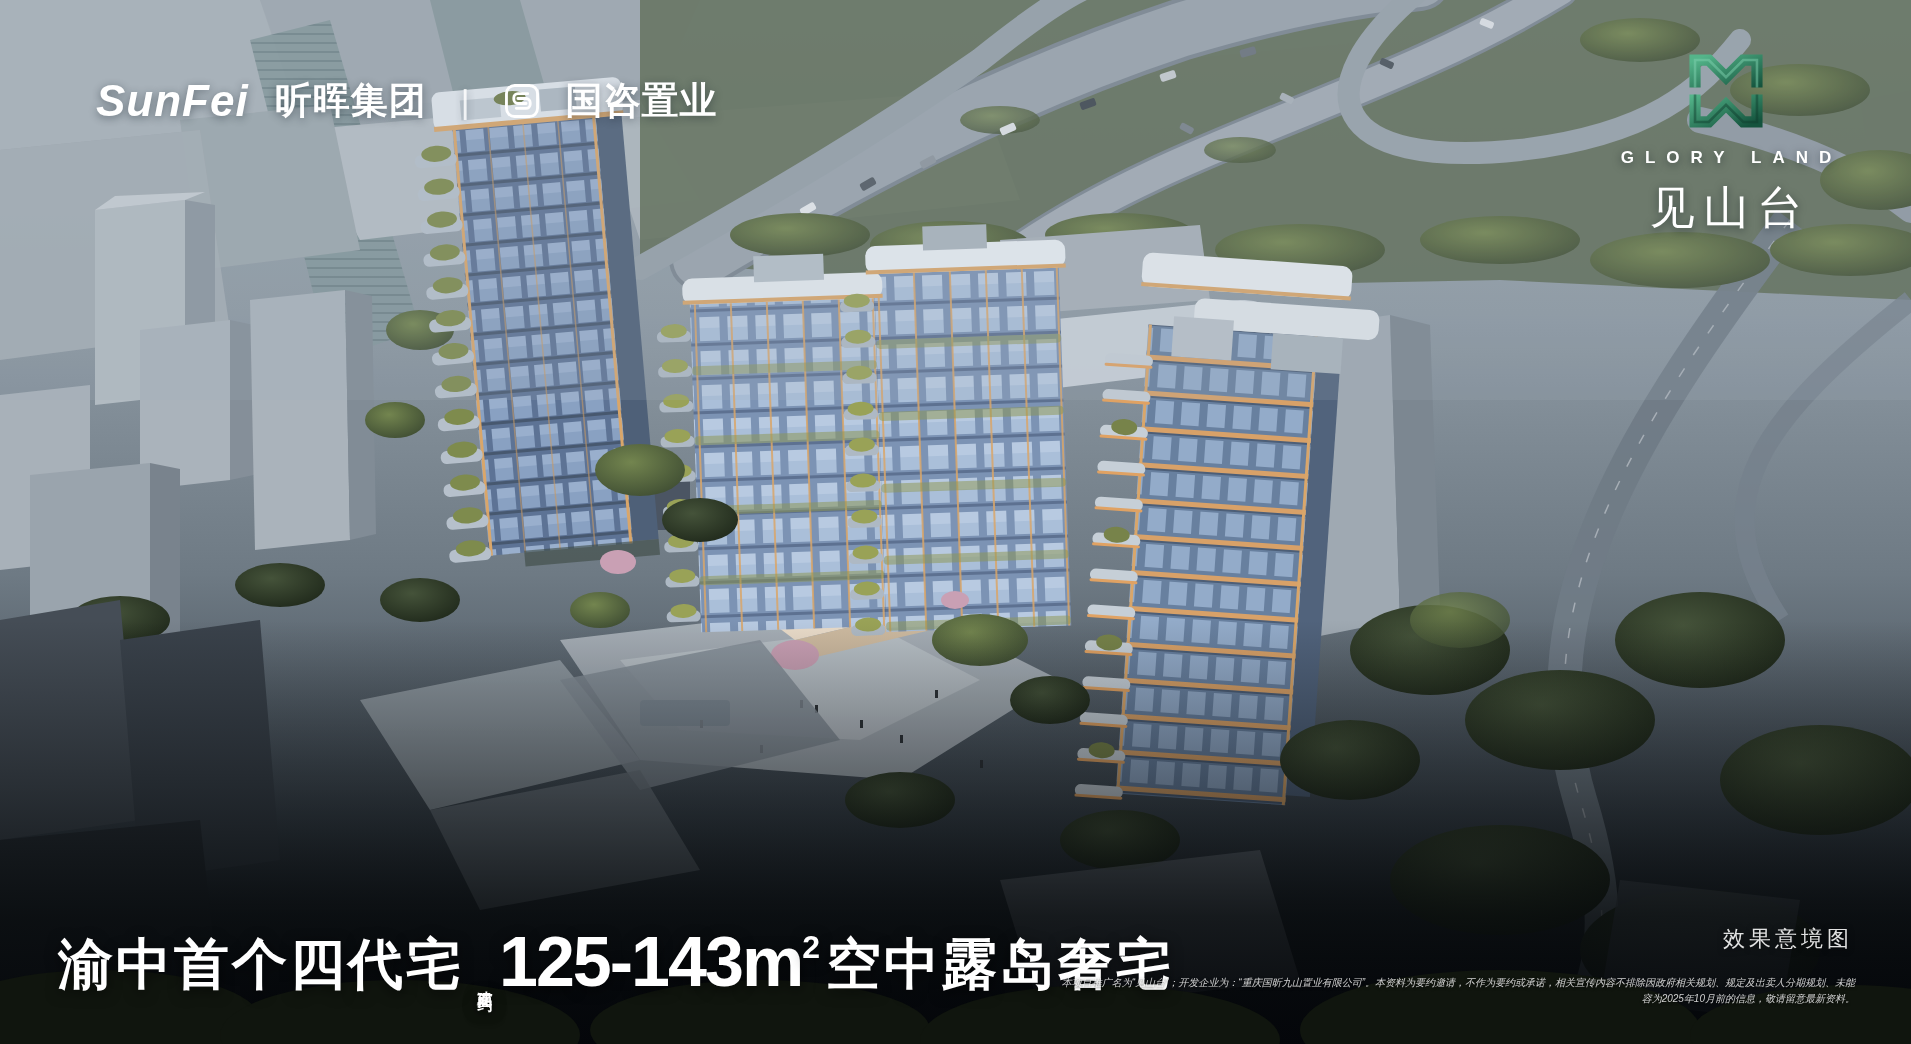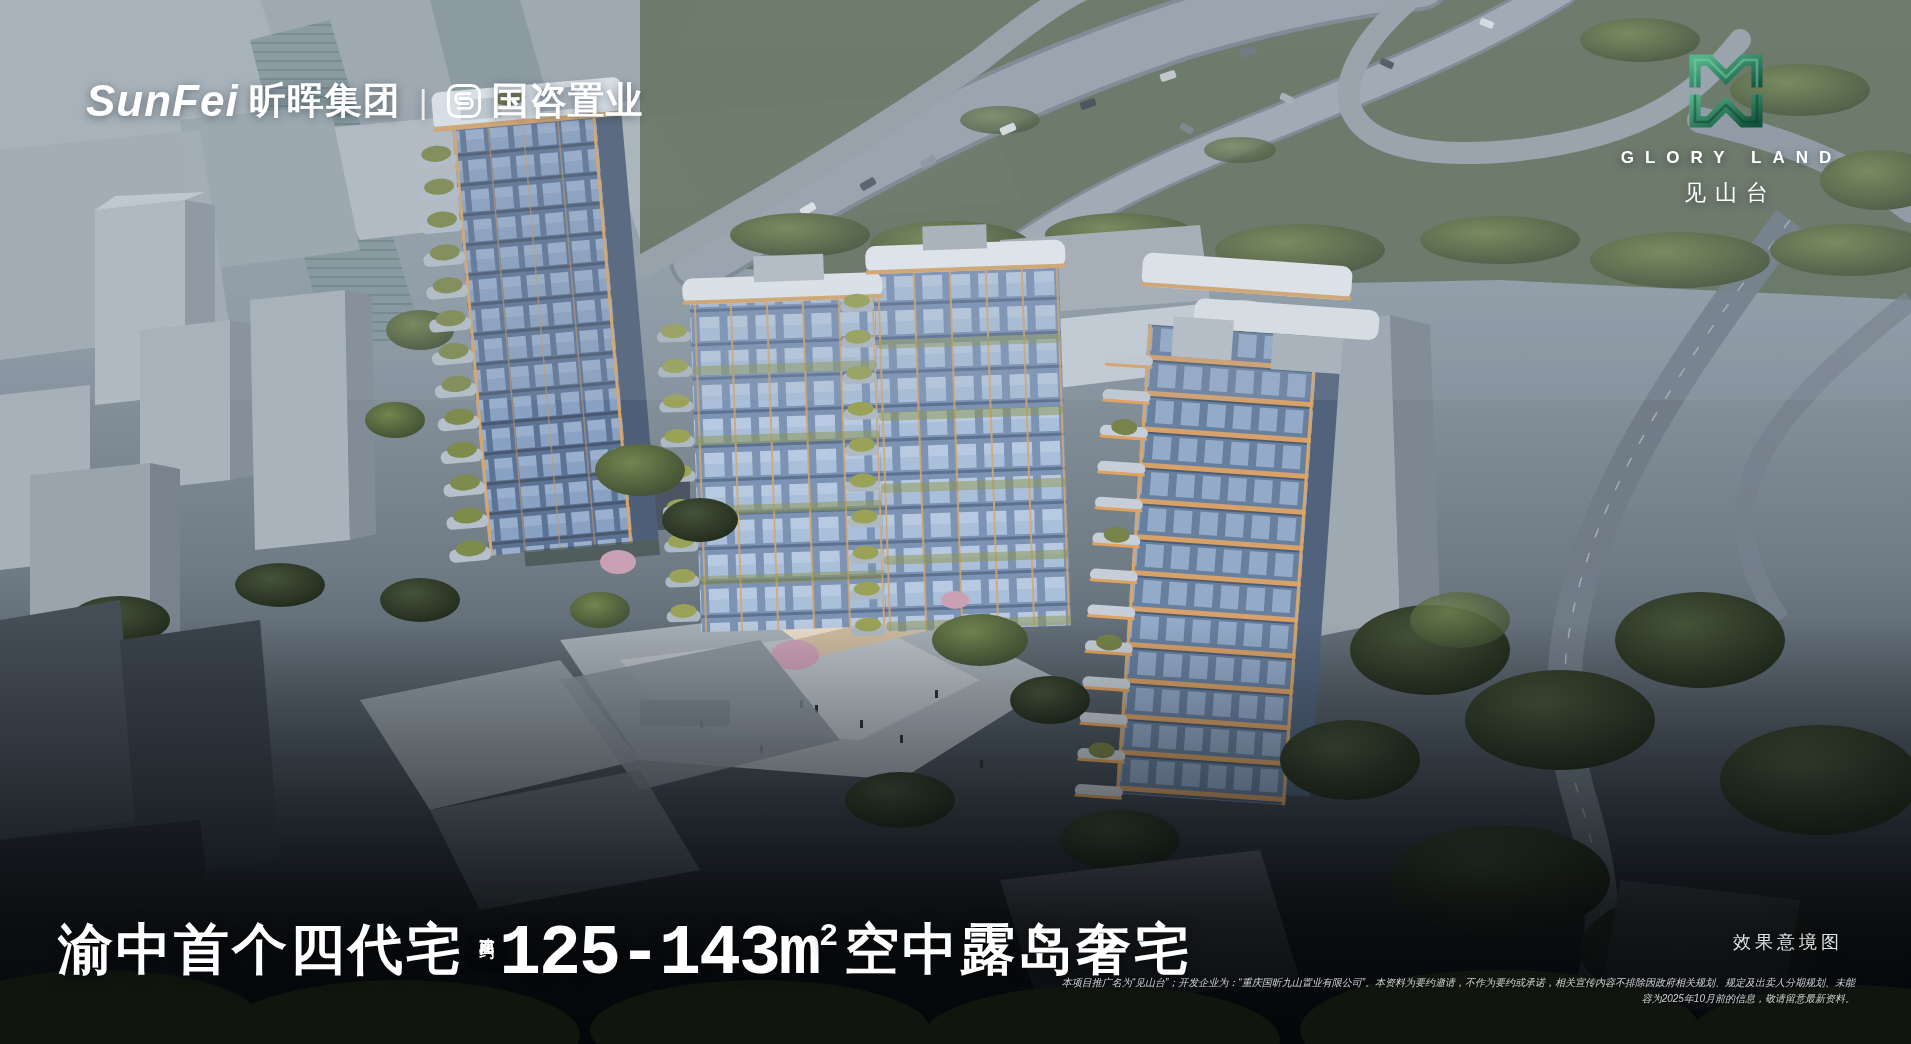--- a/index.html
+++ b/index.html
@@ -4,52 +4,52 @@
 <style>
   html,body{margin:0;padding:0;background:#111;}
   .poster{
     position:relative;width:1911px;height:1044px;overflow:hidden;
     font-family:"Liberation Sans","DejaVu Sans",sans-serif;
     background:linear-gradient(180deg,#a3adb4 0%,#8d99a3 30%,#6e7a84 55%,#39424b 80%,#0a0d10 100%);
   }
   .scene{position:absolute;inset:0;display:block;}
   
   .brand-left{
-    position:absolute;left:86px;top:76px;display:flex;align-items:center;gap:10px;
+    position:absolute;left:96px;top:76px;display:flex;align-items:center;gap:26px;
     color:#fff;text-shadow:0 2px 8px rgba(20,30,40,.45);white-space:nowrap;
   }
   .brand-left .latin{font-size:44px;font-weight:800;font-style:italic;letter-spacing:1px;}
   .brand-left .cnbold{font-size:37px;font-weight:800;letter-spacing:1px;text-align:right;}
   .brand-left .divider{font-size:34px;font-weight:200;opacity:.8;margin:0 8px;}
   .gz-icon{width:36px;height:36px;display:inline-block;}
   
   .brand-right{
     position:absolute;left:1596px;top:48px;width:260px;display:flex;flex-direction:column;
     align-items:center;color:#fff;text-shadow:0 2px 8px rgba(10,20,25,.5);
   }
   .brand-right .emblem{width:86px;height:86px;}
   .brand-right .en{margin-top:14px;font-size:17px;font-weight:600;letter-spacing:11px;padding-left:11px;}
-  .brand-right .cn{margin-top:10px;font-size:22px;font-weight:500;letter-spacing:9px;padding-left:9px;}
+  .brand-right .cn{margin-top:10px;font-size:45px;font-weight:500;letter-spacing:9px;padding-left:9px;}
   
   .headline{
-    position:absolute;left:58px;bottom:59px;display:flex;align-items:flex-start;
-    color:#fff;text-shadow:0 3px 14px rgba(0,0,0,.65);white-space:nowrap;font-family:Liberation Mono, monospace;
+    position:absolute;left:58px;bottom:52px;display:flex;align-items:flex-end;
+    color:#fff;text-shadow:0 3px 14px rgba(0,0,0,.65);white-space:nowrap;
   }
   .h-big{font-size:55px;font-weight:800;letter-spacing:3px;line-height:1;}
   .h-area{
     writing-mode:vertical-rl;text-orientation:upright;
     font-size:15px;font-weight:700;line-height:1;letter-spacing:3px;
     margin:0 6px 4px 14px;
   }
   .h-num{font-size:70px;font-weight:800;line-height:.84;letter-spacing:-2px;}
   .h-num sup{font-size:32px;font-weight:800;position:relative;top:-4px;letter-spacing:0;}
   .h-suffix{margin-left:6px;}
   
   .render-label{
-    position:absolute;right:68px;bottom:90px;font-size:18px;letter-spacing:4px;
+    position:absolute;right:58px;bottom:90px;font-size:22px;letter-spacing:4px;
     color:rgba(255,255,255,.88);text-shadow:0 1px 6px rgba(0,0,0,.6);
   }
   .disclaimer{
     position:absolute;right:56px;bottom:38px;text-align:right;
     color:rgba(255,255,255,.8);font-size:10px;line-height:1.55;letter-spacing:0;
     text-shadow:0 1px 3px rgba(0,0,0,.7);white-space:nowrap;font-style:italic;
   }
 </style>
 </head>
 <body>

